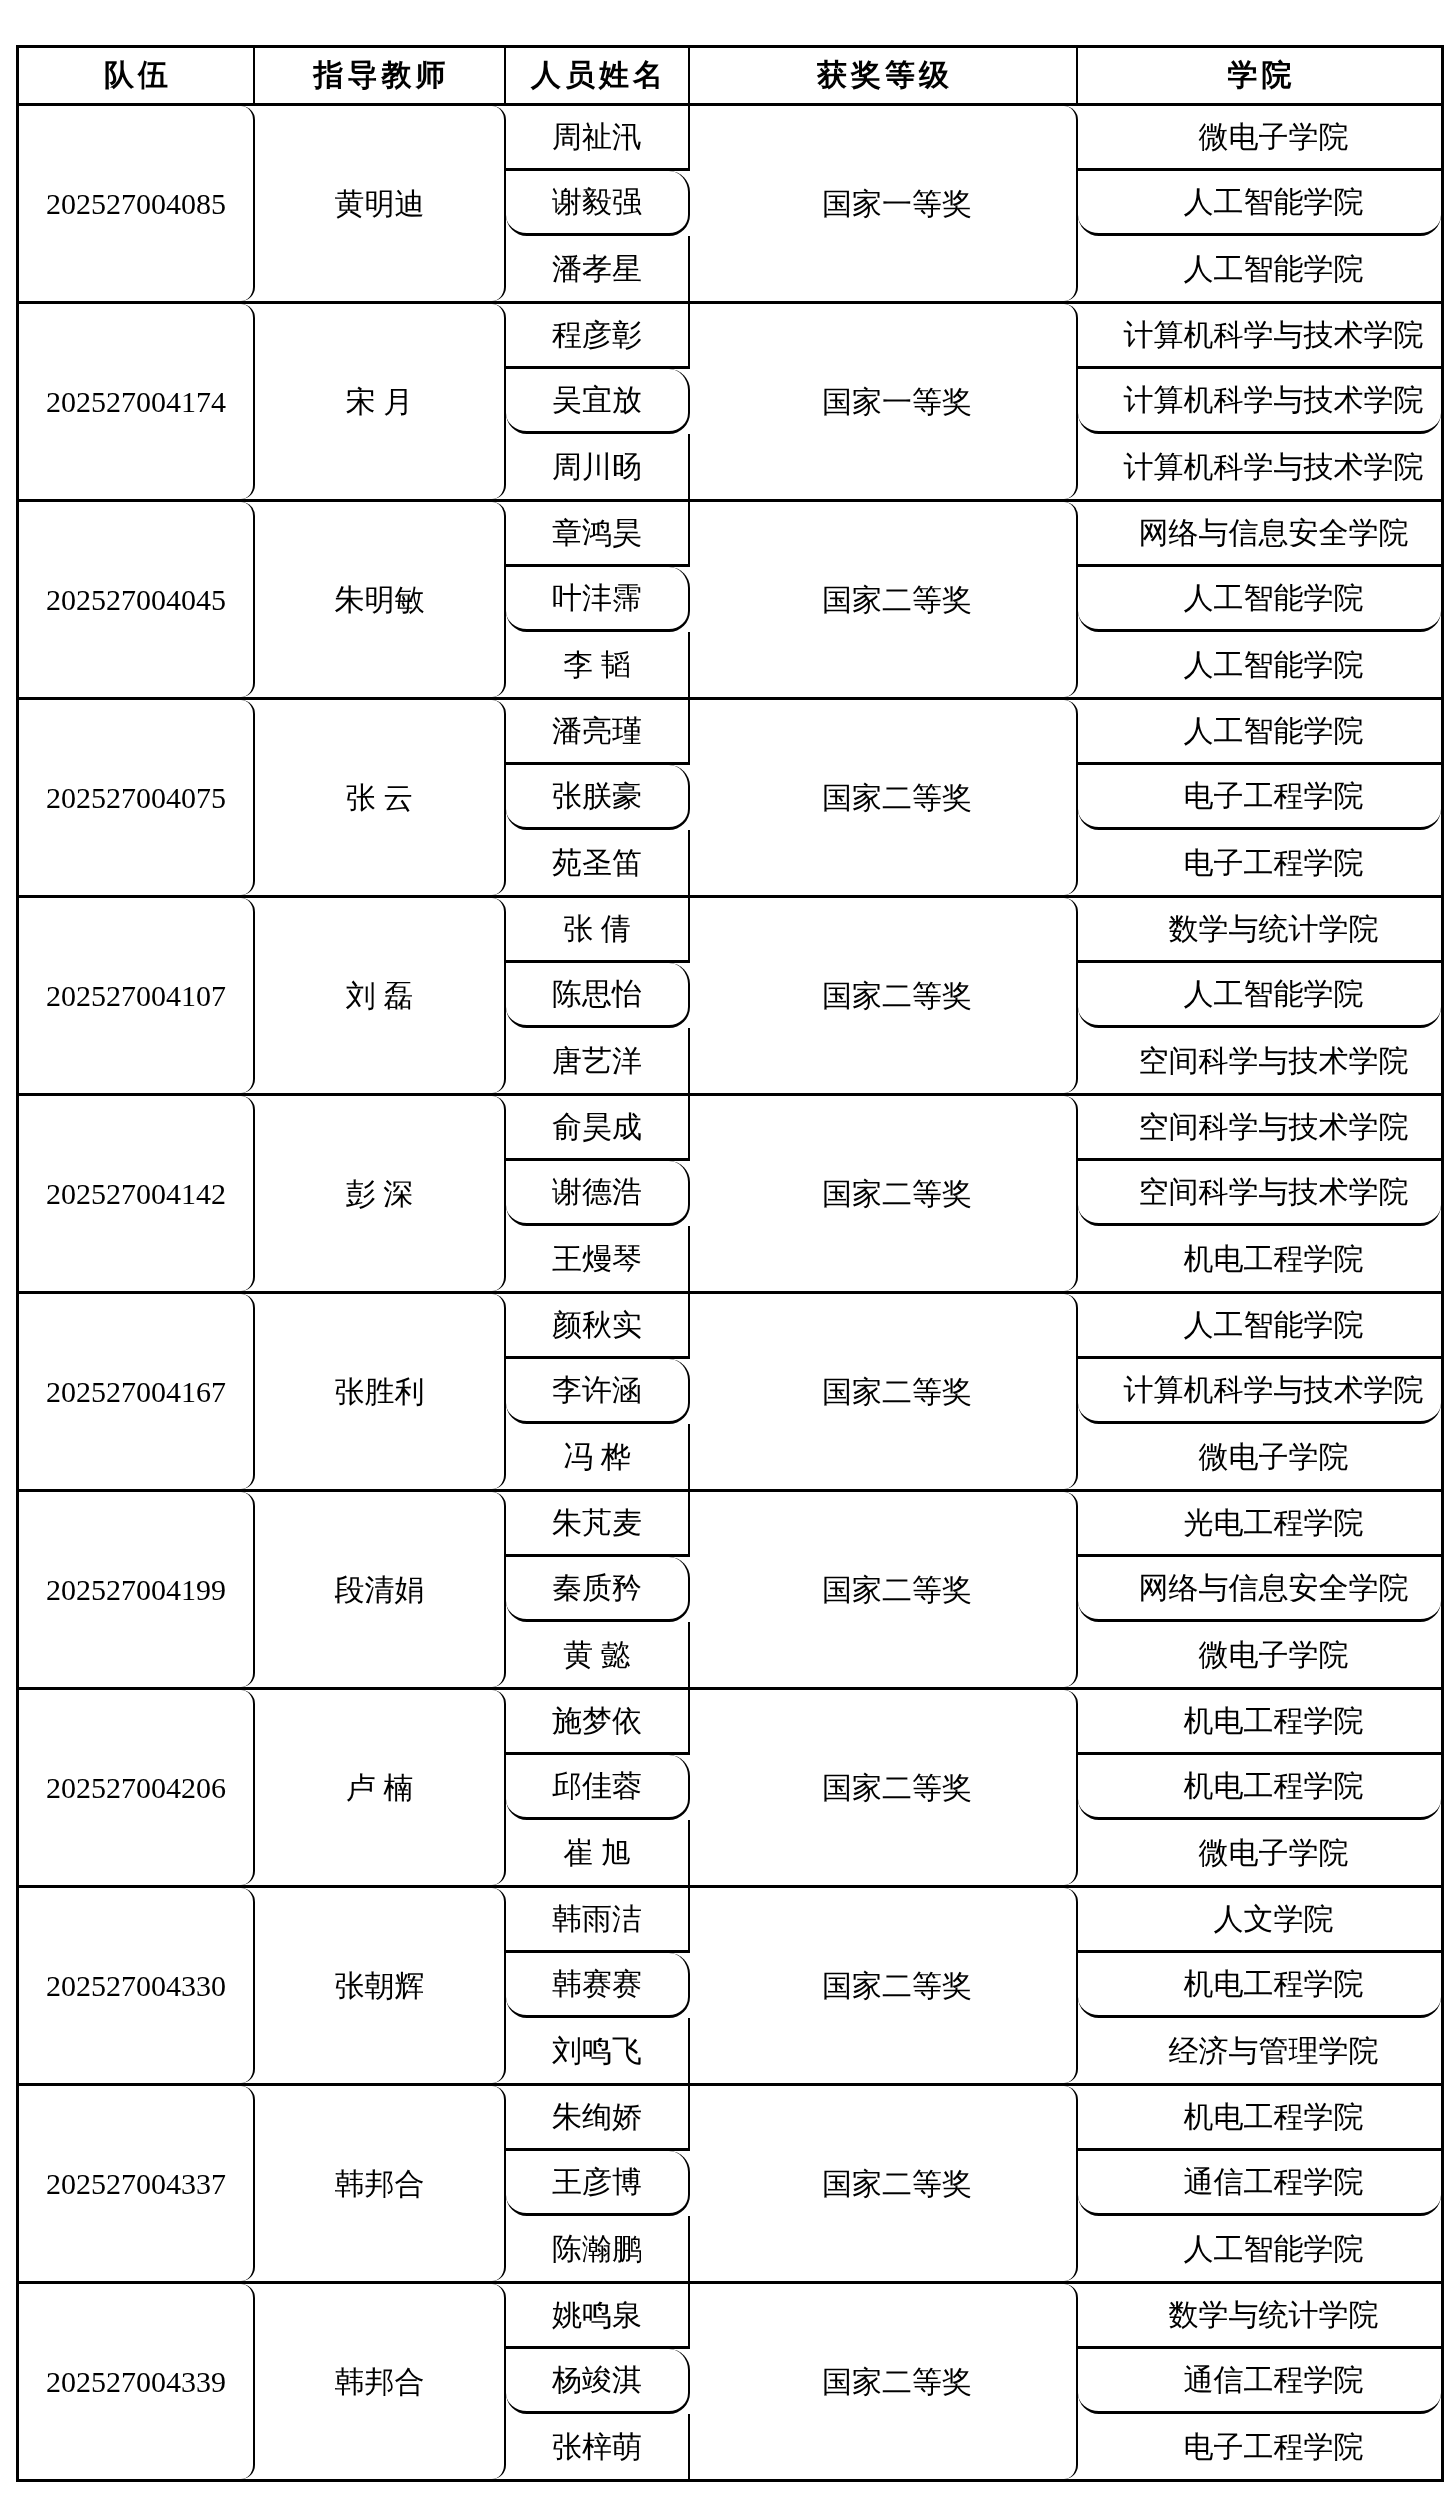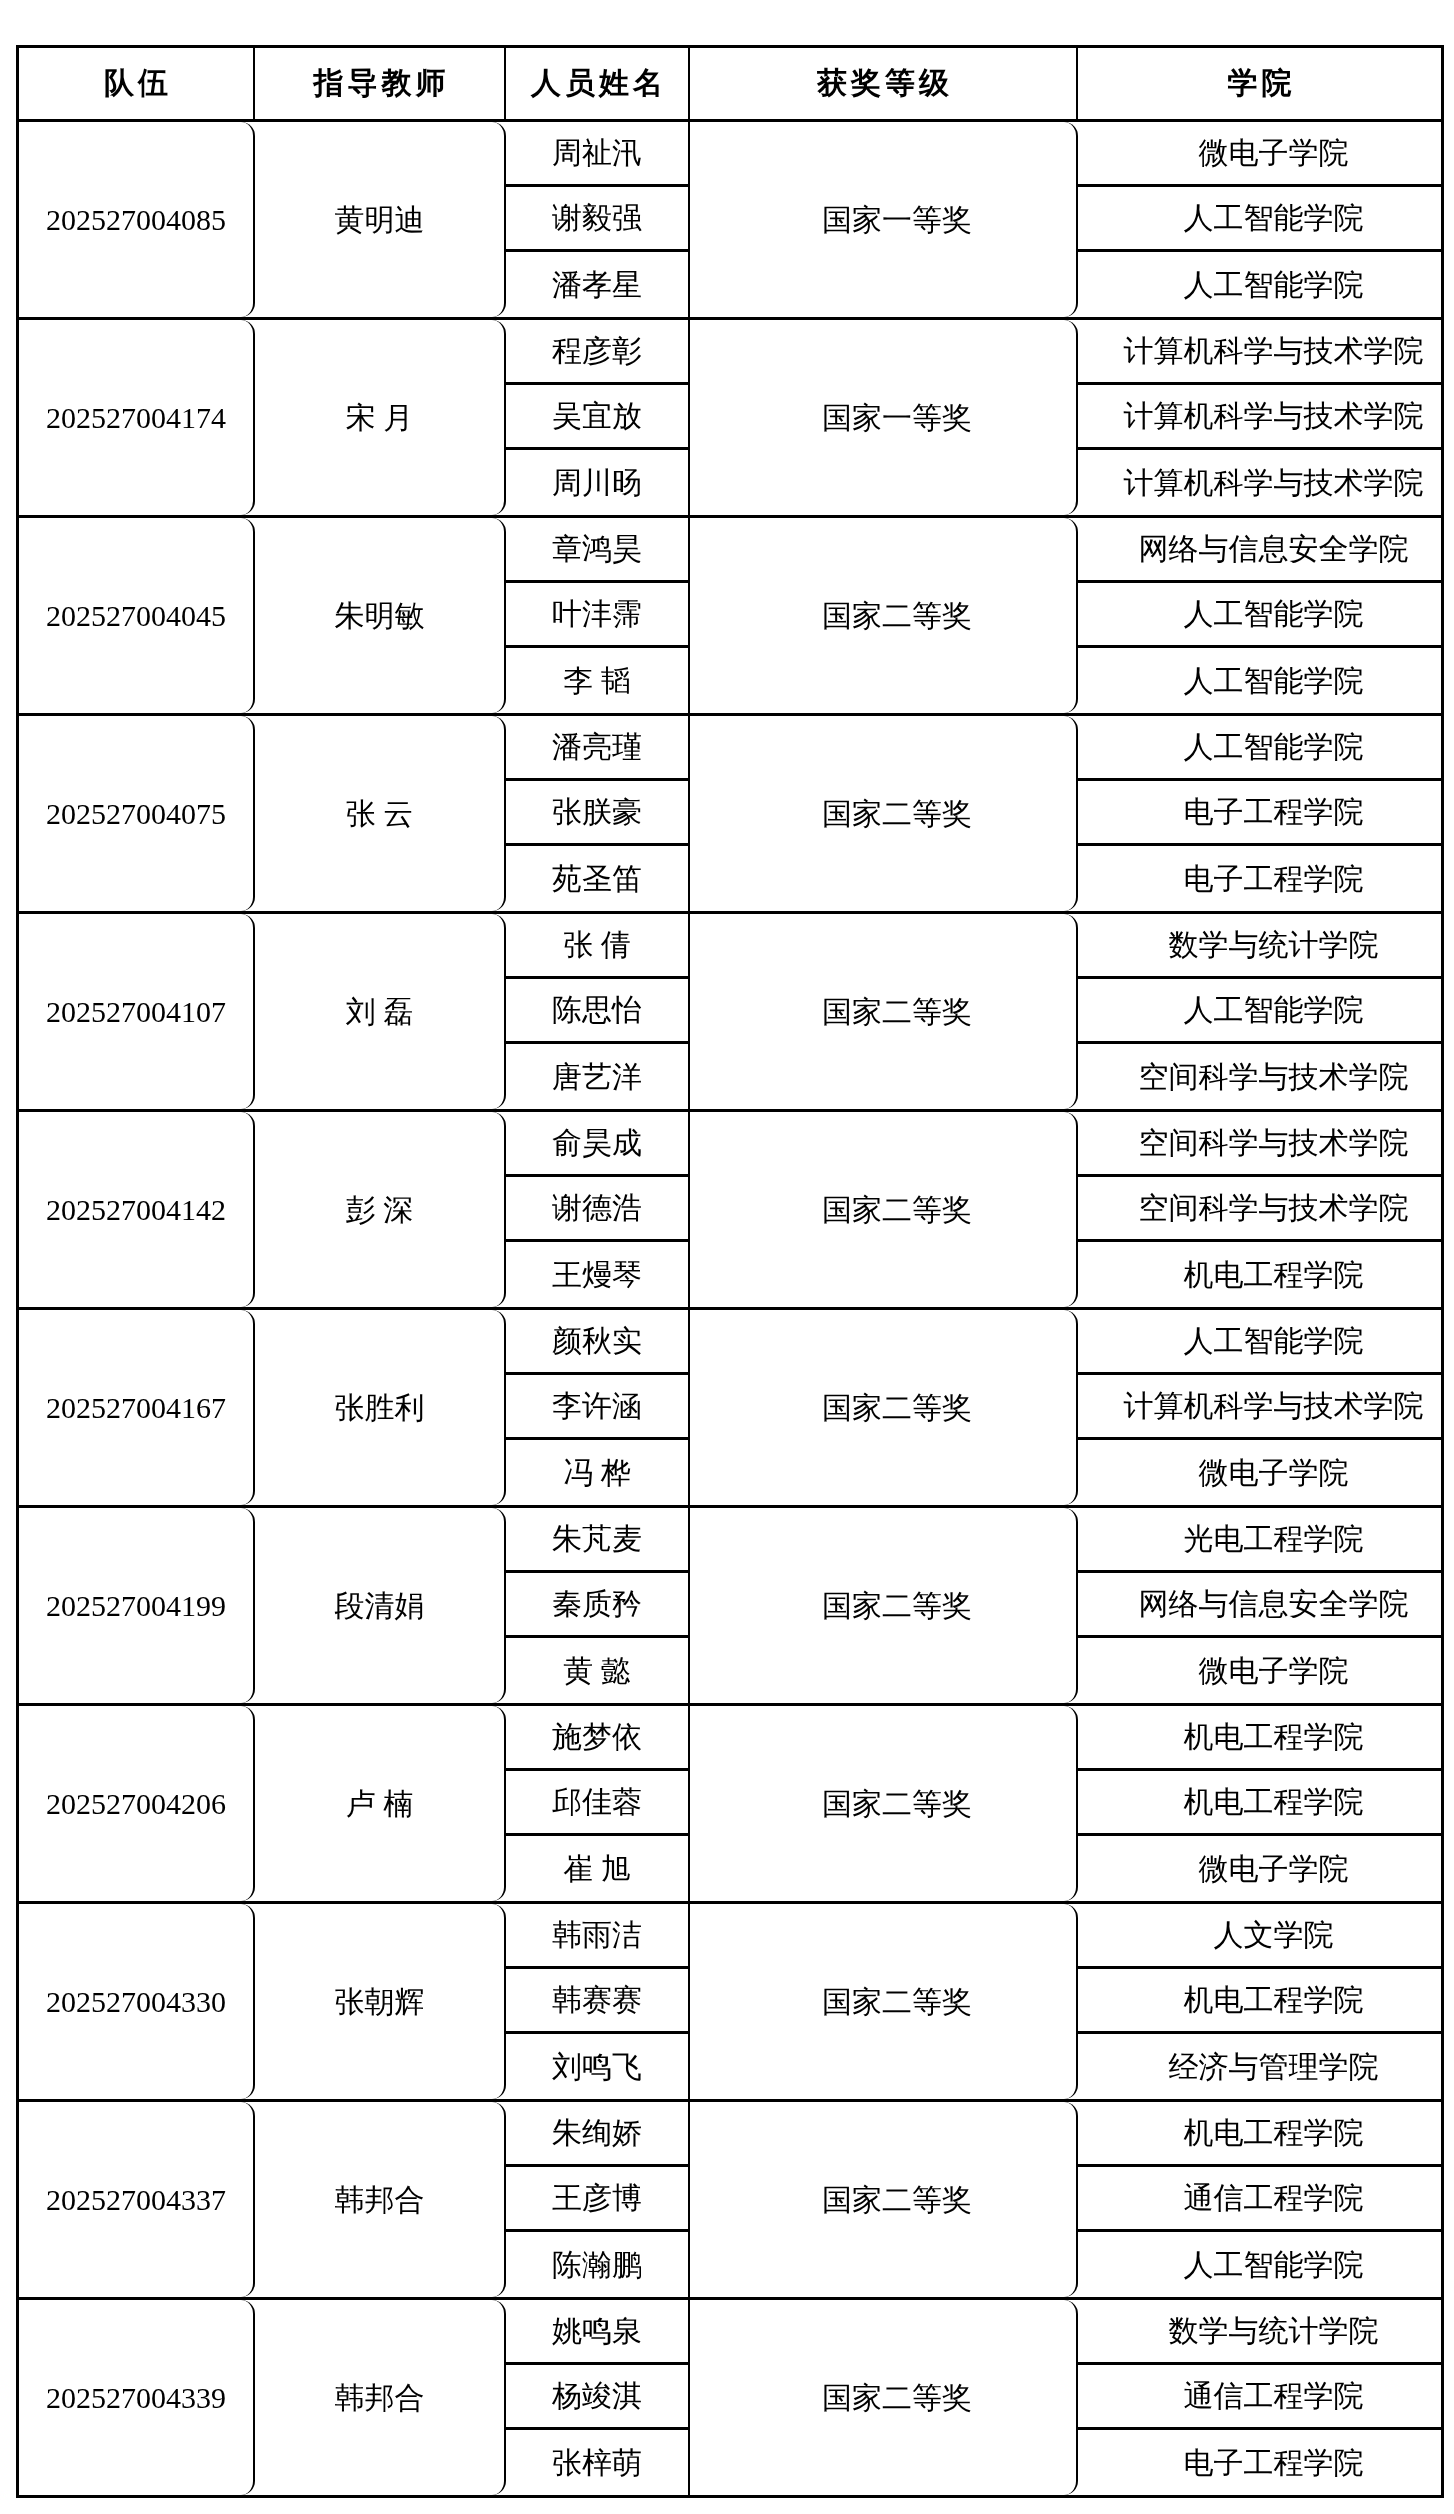--- a/index.html
+++ b/index.html
@@ -17,21 +17,21 @@
     top: 45px;
     width: 1428px;
     border: 3px solid #000000;
     background: #ffffff;
   }
   .grid-row {
     display: grid;
     grid-template-columns: 236px 251px 184px 388px 363px;
   }
   .header-row {
-    height: 74px;
+    height: 58px;
     border-bottom: 3px solid #000000;
   }
   .header-cell {
     display: flex;
     align-items: center;
     justify-content: center;
     border-right: 2px solid #000000;
     font-family: "Liberation Sans", "DejaVu Sans", sans-serif;
     font-weight: bold;
     font-size: 30px;
@@ -55,21 +55,21 @@
     line-height: 1;
     white-space: pre;
   }
   .c1 { grid-column: 1; }
   .c2 { grid-column: 2; }
   .c3 { grid-column: 3; }
   .c4 { grid-column: 4; margin-left: 28px; }
   .c5 { grid-column: 5; border-right: none; padding-left: 28px; }
   .span3 { grid-row: 1 / 4; border-radius: 14px; }
   .r1 { grid-row: 1; }
-  .r2 { grid-row: 2; }
+  .r2 { grid-row: 2; border-radius: 21px; }
   .r3 { grid-row: 3; }
   .c3.r1, .c3.r2, .c5.r1, .c5.r2 { border-bottom: 3px solid #000000; }
 </style>
 </head>
 <body>
 
 <div class="award-table">
   <div class="grid-row header-row">
     <div class="header-cell">队伍</div>
     <div class="header-cell">指导教师</div>

